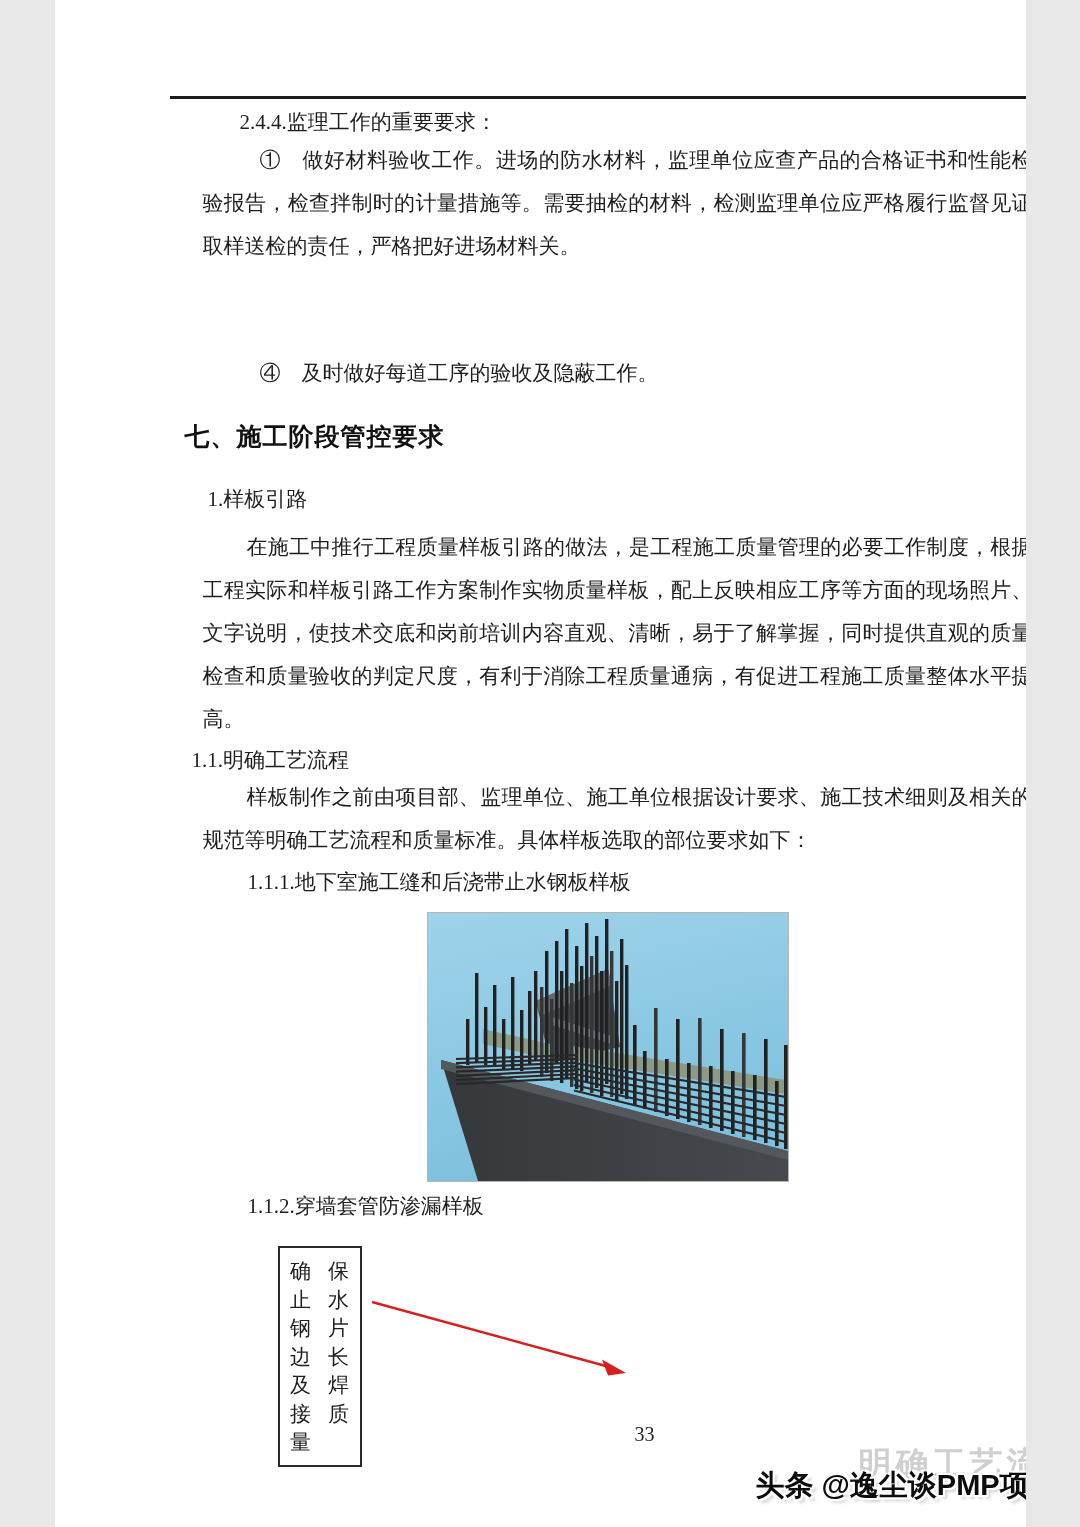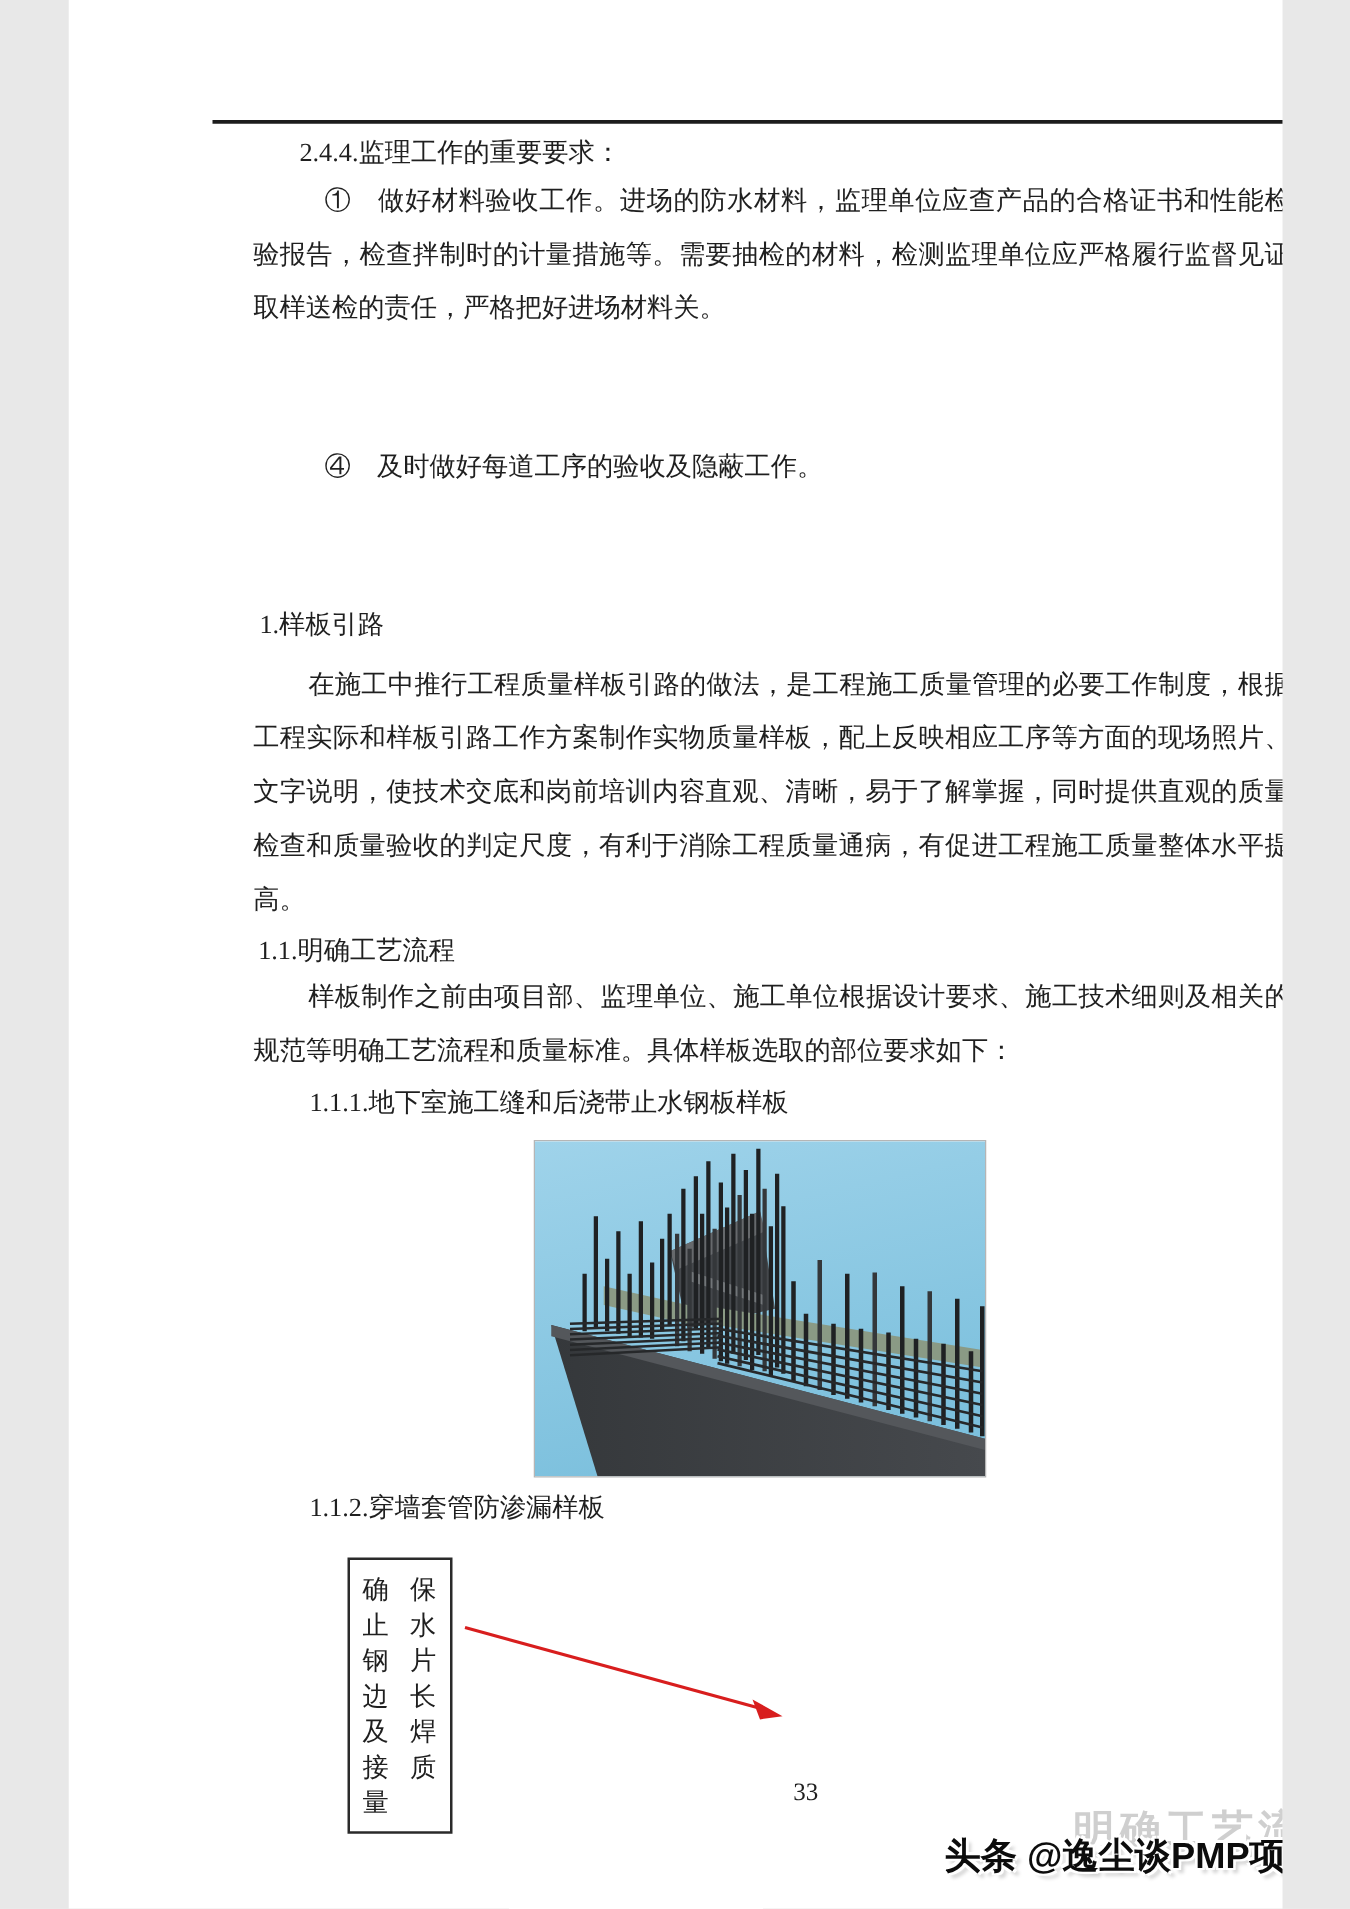--- a/index.html
+++ b/index.html
@@ -44,26 +44,27 @@
   <div class="rule"></div>
 
   <p class="t" style="left:185px;top:101px">2.4.4.监理工作的重要要求：</p>
 
   <p class="para ind-item" style="top:139px">①　做好材料验收工作。进场的防水材料，监理单位应查产品的合格证书和性能检验报告，检查拌制时的计量措施等。需要抽检的材料，检测监理单位应严格履行监督见证取样送检的责任，严格把好进场材料关。</p>
 
 
 
   <p class="t" style="left:205px;top:352px">④　及时做好每道工序的验收及隐蔽工作。</p>
 
+  <h2 class="doc-h2">七、施工阶段管控要求</h2>
 
   <p class="t" style="left:153px;top:478px">1.样板引路</p>
 
   <p class="para ind-2em" style="top:526px">在施工中推行工程质量样板引路的做法，是工程施工质量管理的必要工作制度，根据工程实际和样板引路工作方案制作实物质量样板，配上反映相应工序等方面的现场照片、文字说明，使技术交底和岗前培训内容直观、清晰，易于了解掌握，同时提供直观的质量检查和质量验收的判定尺度，有利于消除工程质量通病，有促进工程施工质量整体水平提高。</p>
 
-  <p class="t" style="left:152px;top:739px">1.1.明确工艺流程</p>
+  <p class="t" style="left:137px;top:739px">1.1.明确工艺流程</p>
 
   <p class="para ind-2em" style="top:776px">样板制作之前由项目部、监理单位、施工单位根据设计要求、施工技术细则及相关的规范等明确工艺流程和质量标准。具体样板选取的部位要求如下：</p>
 
   <p class="t" style="left:193px;top:861px">1.1.1.地下室施工缝和后浇带止水钢板样板</p>
 
   <div class="figure-wrap">
     <svg width="360" height="268" viewBox="0 0 360 268" role="img" aria-label="地下室施工缝和后浇带止水钢板三维样板示意图">
       <defs>
         <linearGradient id="sky" x1="0" y1="0" x2="0.3" y2="1">
           <stop offset="0" stop-color="#9fd3ea"></stop>

